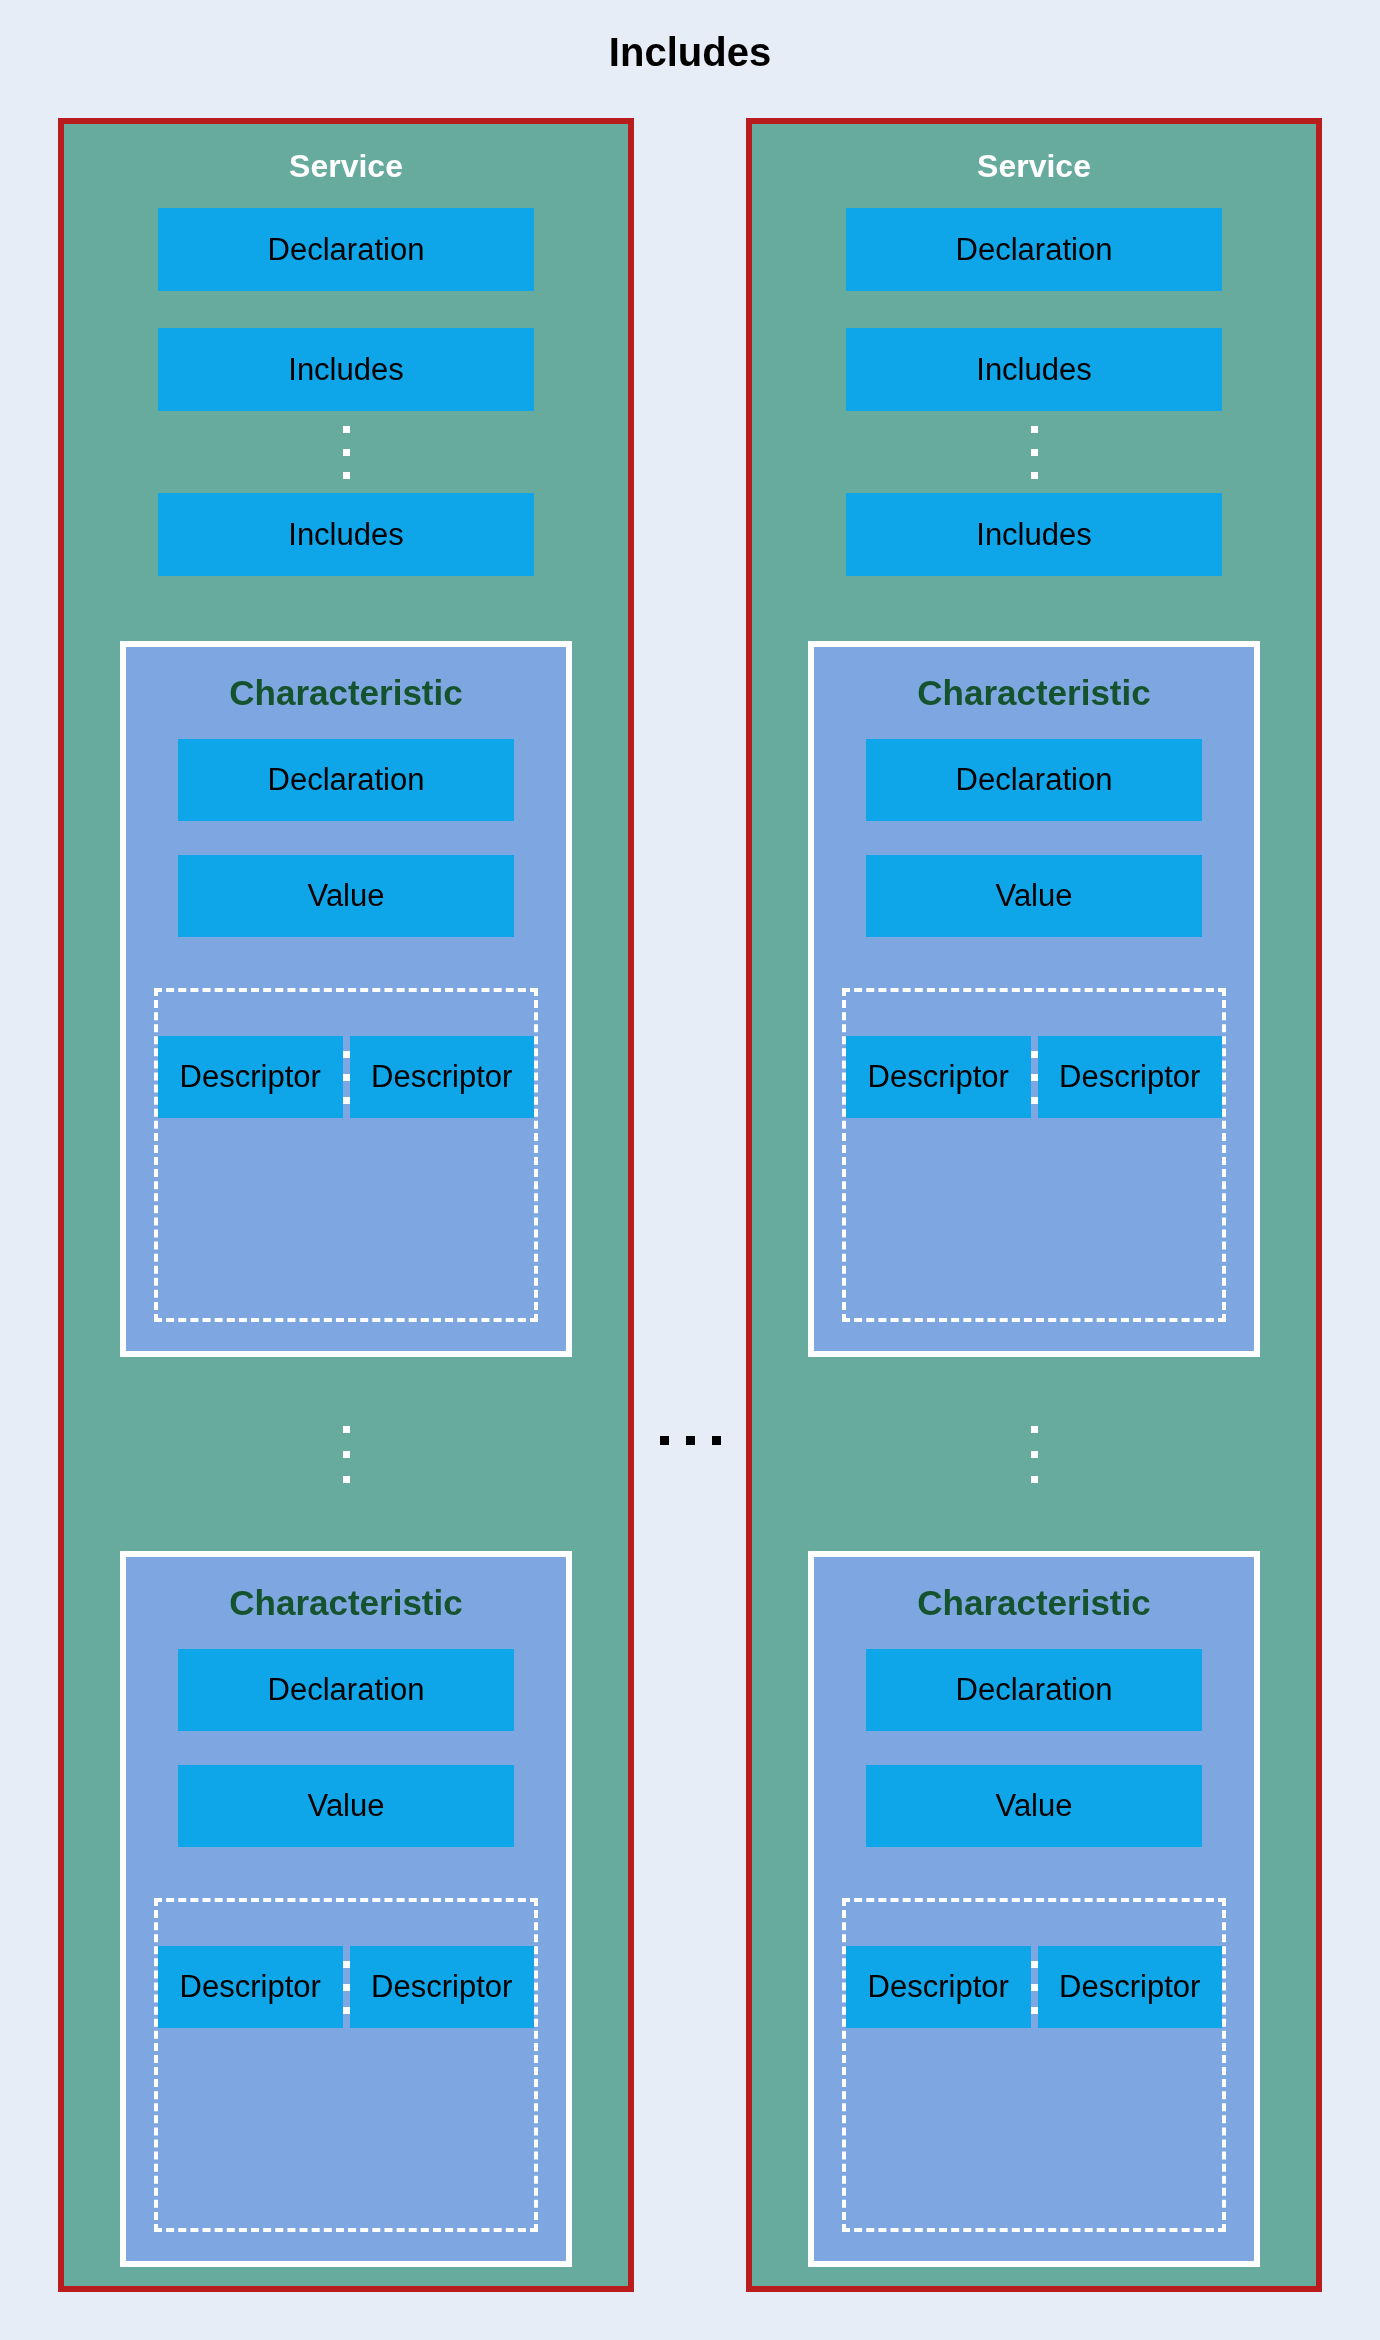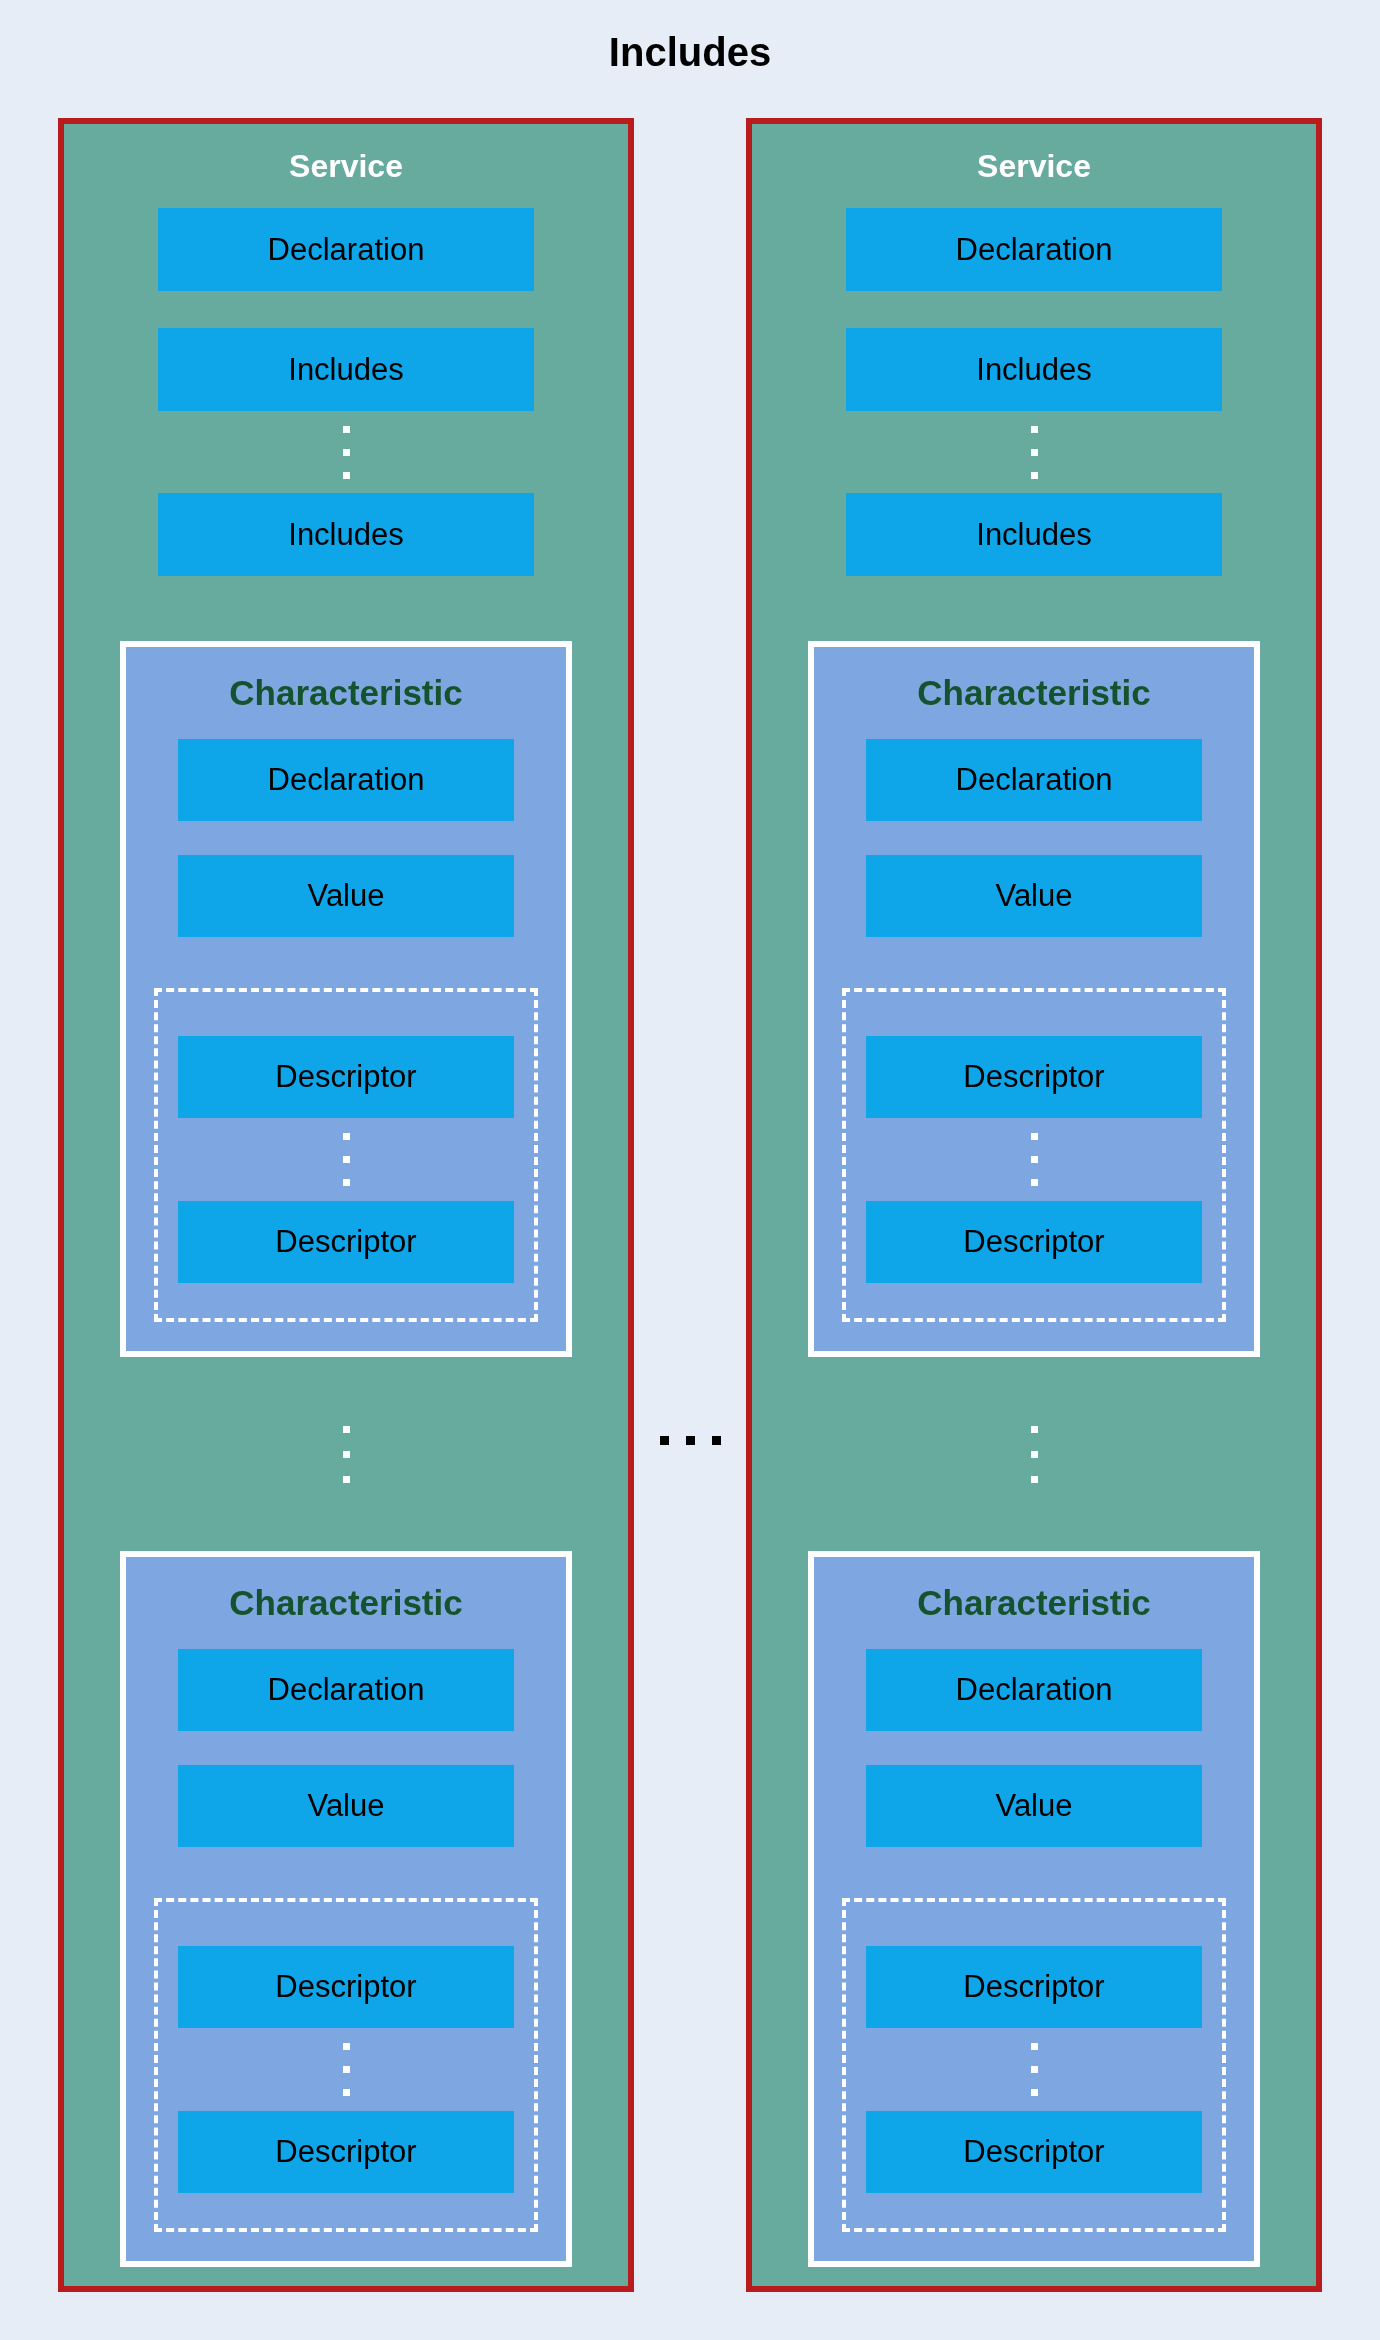--- a/index.html
+++ b/index.html
@@ -52,21 +52,21 @@
     height: 92px; width: 100%;
     display: flex; align-items: center; justify-content: center;
     color: #14532d; font-size: 35px; font-weight: 700;
   }
   .char-decl { margin-bottom: 34px; }
   .char-value { margin-bottom: 51px; }
   .dashedbox {
     width: 384px; height: 334px;
     border: 4px dashed #ffffff;
     padding-top: 44px;
-    display: flex; flex-direction: column; align-items: center;
+    display: flex; flex-direction: row; 
   }
   .vdots {
     display: flex; flex-direction: column;
     align-items: center; justify-content: center;
   }
   .vdots .dot { width: 7px; height: 7px; background: #ffffff; margin: 8px 0; }
   .svc-dots  { height: 82px; }
   .desc-dots { height: 83px; }
   .char-gap-dots { height: 194px; }
   .char-gap-dots .dot { margin: 9px 0; }

